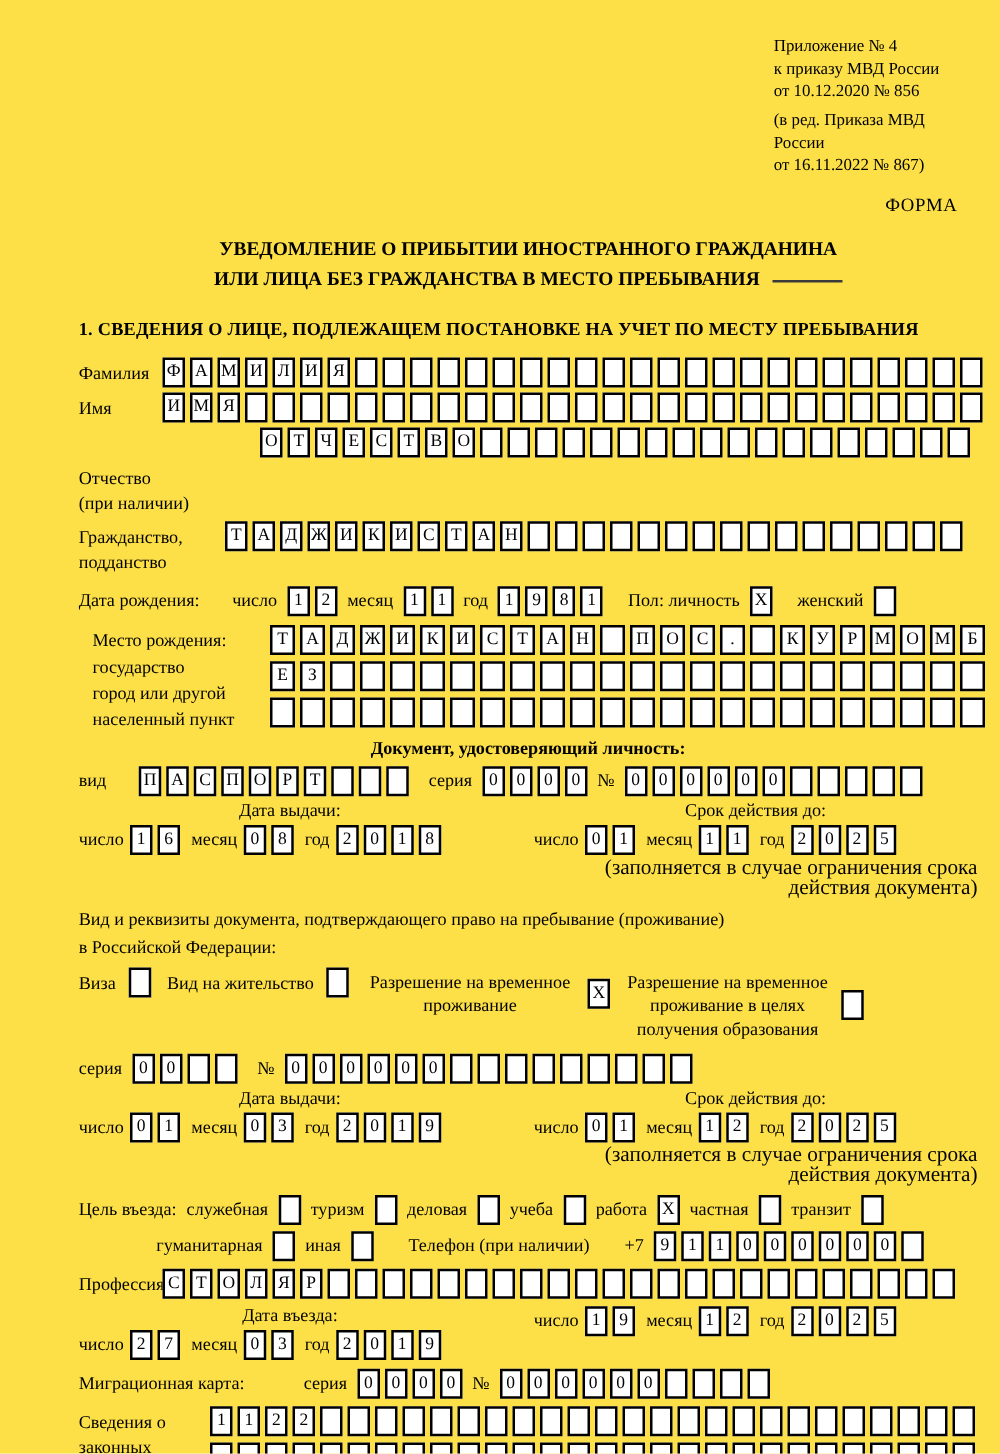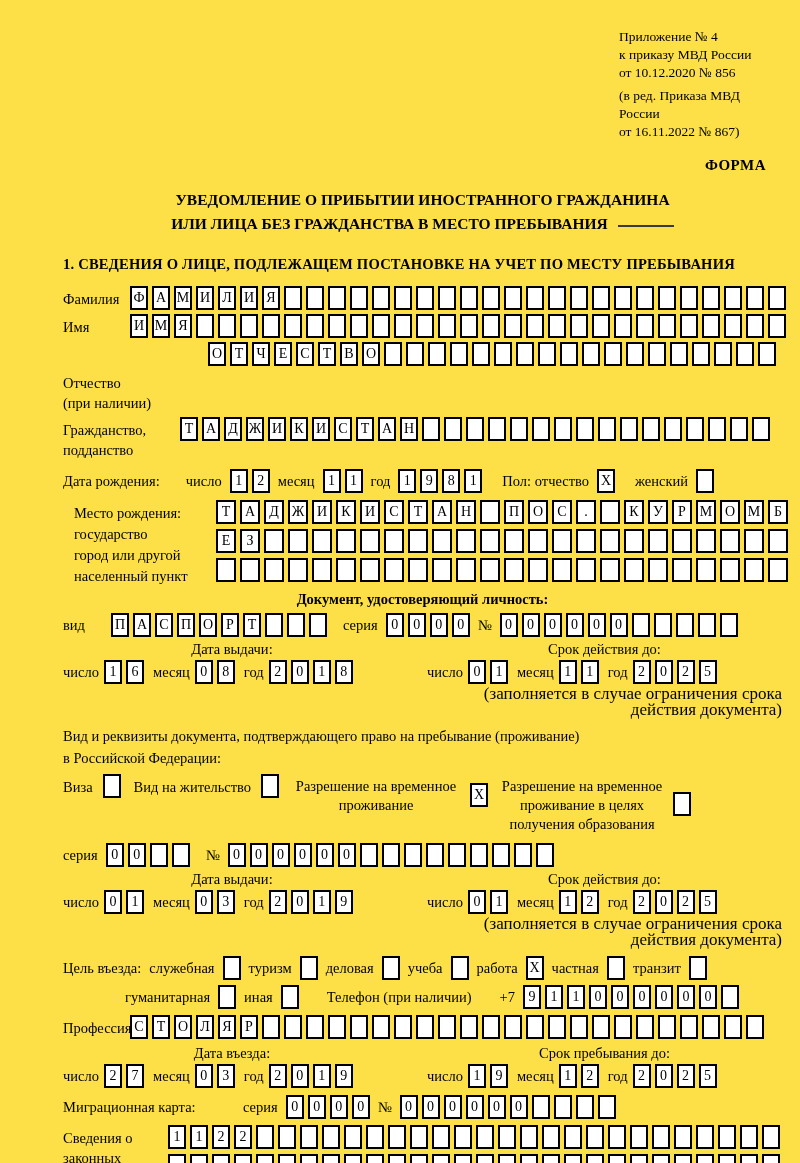--- a/index.html
+++ b/index.html
@@ -3,21 +3,21 @@
 <meta charset="utf-8">
 <style>
   * { box-sizing: border-box; margin: 0; padding: 0; }
   html, body { background: #fff; }
   body { font-family: "Liberation Serif", serif; color: #000; }
   .page { position: relative; width: 800px; height: 1163px; background: #fde047; overflow: hidden; }
   .inner { padding: 28px 18px 0 63px; font-size: 14.5px; }
 
   .law-ref { margin-left: 556px; font-size: 13.5px; line-height: 18px; }
   .law-ref .amend-gap { margin-top: 5px; }
-  .forma { text-align: right; font-weight: bold; font-size: 15px; margin: 16px 16px 0 0; letter-spacing: .5px; }
+  .forma { text-align: right; font-weight: normal; font-size: 15px; margin: 16px 16px 0 0; letter-spacing: .5px; }
 
   .title { text-align: center; font-weight: bold; font-size: 15.5px; line-height: 24px; margin-top: 14px; }
   .title-underline { display: inline-block; width: 56px; height: 0; border-bottom: 2px solid #3a3a3a; margin-left: 10px; vertical-align: 2px; }
 
   .sec { font-weight: bold; font-size: 14.6px; margin-top: 20px; letter-spacing: .2px; }
 
   .cells { display: flex; column-gap: 4px; flex: 0 0 auto; }
   .cell { flex: 0 0 auto; width: 18px; height: 24px; border: 2px solid #000; display: flex; align-items: center; justify-content: center; font-size: 14px; background: #fff; }
   .cells.wide .cell { width: 20px; }
 
@@ -240,21 +240,21 @@
           <span class="cell">1</span>
           <span class="cell">1</span>
         </span>
       <span class="ilabel">год</span>
       <span class="cells">
           <span class="cell">1</span>
           <span class="cell">9</span>
           <span class="cell">8</span>
           <span class="cell">1</span>
         </span>
-      <span class="ilabel ml12">Пол: отчество</span>
+      <span class="ilabel ml12">Пол: личность</span>
       <span class="cells">
           <span class="cell">X</span>
         </span>
       <span class="ilabel ml12">женский</span>
       <span class="cells">
           <span class="cell"></span>
         </span>
     </div>
 
     <div class="frow" style="margin-top:7px">
@@ -650,21 +650,20 @@
           <span class="dl">год</span>
           <span class="cells">
               <span class="cell">2</span>
               <span class="cell">0</span>
               <span class="cell">1</span>
               <span class="cell">9</span>
             </span>
         </div>
       </div>
       <div class="dcol dright">
-        <div class="dhead">Срок пребывания до:</div>
         <div class="drow">
           <span>число</span>
           <span class="cells">
               <span class="cell">1</span>
               <span class="cell">9</span>
             </span>
           <span class="dl">месяц</span>
           <span class="cells">
               <span class="cell">1</span>
               <span class="cell">2</span>

